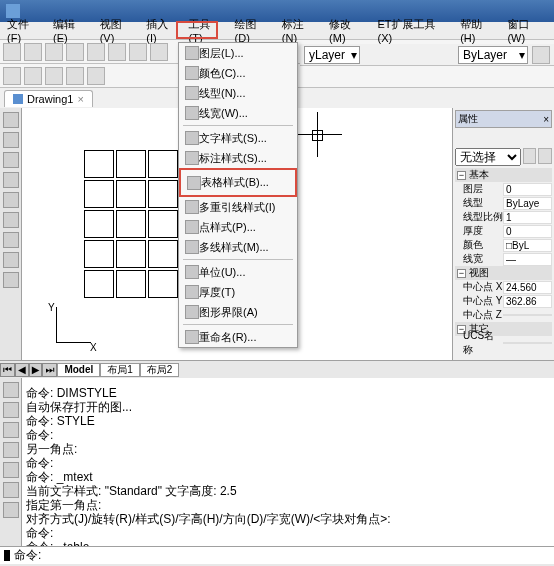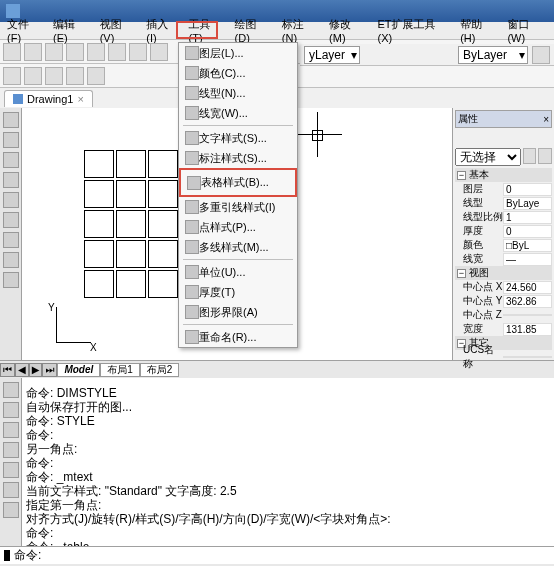--- a/index.html
+++ b/index.html
@@ -206,40 +206,36 @@
           <div class="v">24.560</div>
         </div>
         <div class="row">
           <div class="k">中心点 Y</div>
           <div class="v">362.86</div>
         </div>
         <div class="row">
           <div class="k">中心点 Z</div>
           <div class="v"></div>
         </div>
-        <div class="row">
-          <div class="k">宽度</div>
-          <div class="v">131.85</div>
-        </div>
         <div class="grp"><span class="tg">−</span>其它</div>
         <div class="row">
           <div class="k">UCS名称</div>
           <div class="v"></div>
         </div>
       </div>
  </div>
 </div>
 
 <div class="modeltabs">
  <div class="nav">⏮</div>
  <div class="nav">◀</div>
  <div class="nav">▶</div>
  <div class="nav">⏭</div>
  <div id="mtabs" style="display:flex">
-      <div class="mt" style="font-weight: bold; font-style: italic;">Model</div>
+      <div class="mt" style="font-weight: bold;">Model</div>
       <div class="mt">布局1</div>
       <div class="mt">布局2</div>
     </div>
 </div>
 
 <div class="cmdarea">
  <div class="cmdtool">
   <div></div>
   <div></div>
   <div></div>

